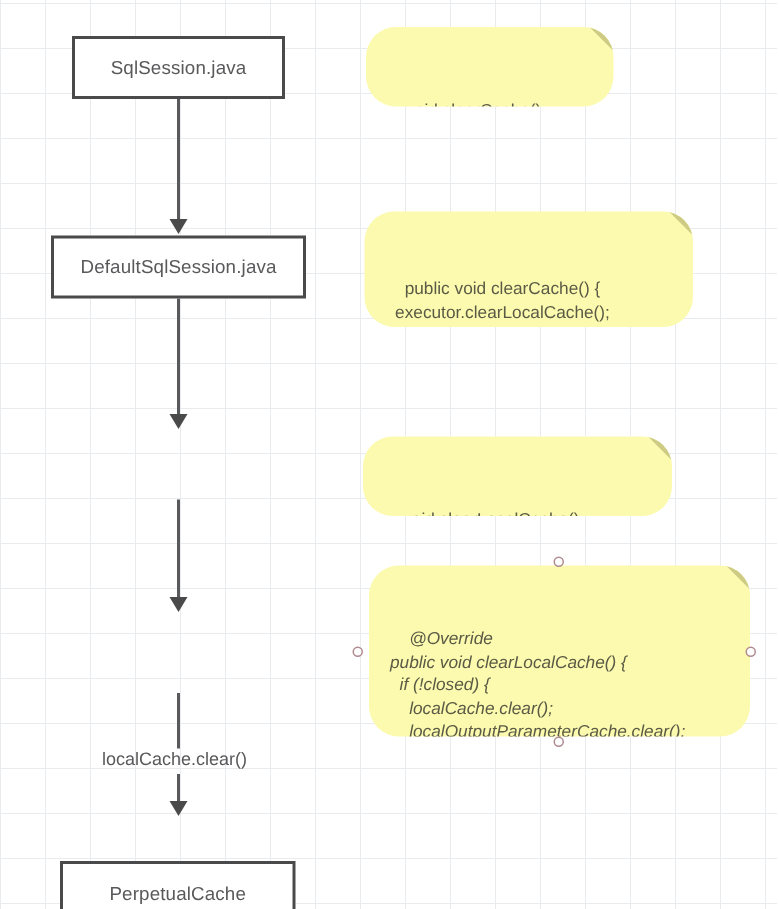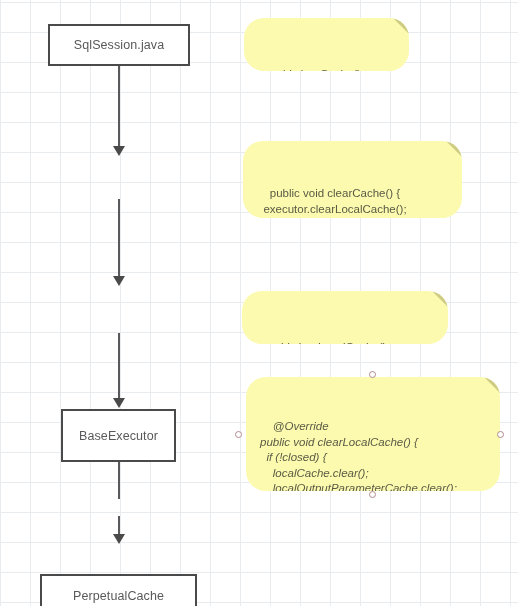--- a/index.html
+++ b/index.html
@@ -92,40 +92,41 @@
 </style>
 </head>
 <body>
 
 <div id="canvas">
 
   <div class="node" style="left:48px; top:24px; width:142px; height:42px;">
     <span>SqlSession.java</span>
   </div>
 
+  <div class="node" style="left:34px; top:157px; width:170px; height:42px;">
+    <span>DefaultSqlSession.java</span>
+  </div>
 
 
-  <div class="node" style="left:61px; top:409px; width:115px; height:53px;">
-    <span>BaseExecutor</span>
-  </div>
 
   <div class="node" style="left:40px; top:574px; width:157px; height:43px;">
     <span>PerpetualCache</span>
   </div>
 
   <div class="edge-line" style="left:118px; top:66px; height:81px;"></div>
   <div class="edge-head" style="left:113px; top:146px;"></div>
 
   <div class="edge-line" style="left:118px; top:199px; height:78px;"></div>
   <div class="edge-head" style="left:113px; top:276px;"></div>
 
   <div class="edge-line" style="left:118px; top:333px; height:66px;"></div>
   <div class="edge-head" style="left:113px; top:398px;"></div>
 
   <div class="edge-line" style="left:118px; top:462px; height:37px;"></div>
+  <div class="edge-label" style="left:68px; top:499px;">localCache.clear()</div>
   <div class="edge-line" style="left:118px; top:516px; height:19px;"></div>
   <div class="edge-head" style="left:113px; top:534px;"></div>
 
   <div class="note" style="left:244px; top:18px; width:165px; height:53px; padding-top:18px;">
     <span class="fold"></span>
     <span>void clearCache();</span>
   </div>
 
   <div class="note" style="left:243px; top:141px; width:219px; height:77px;">
     <span class="fold"></span>

